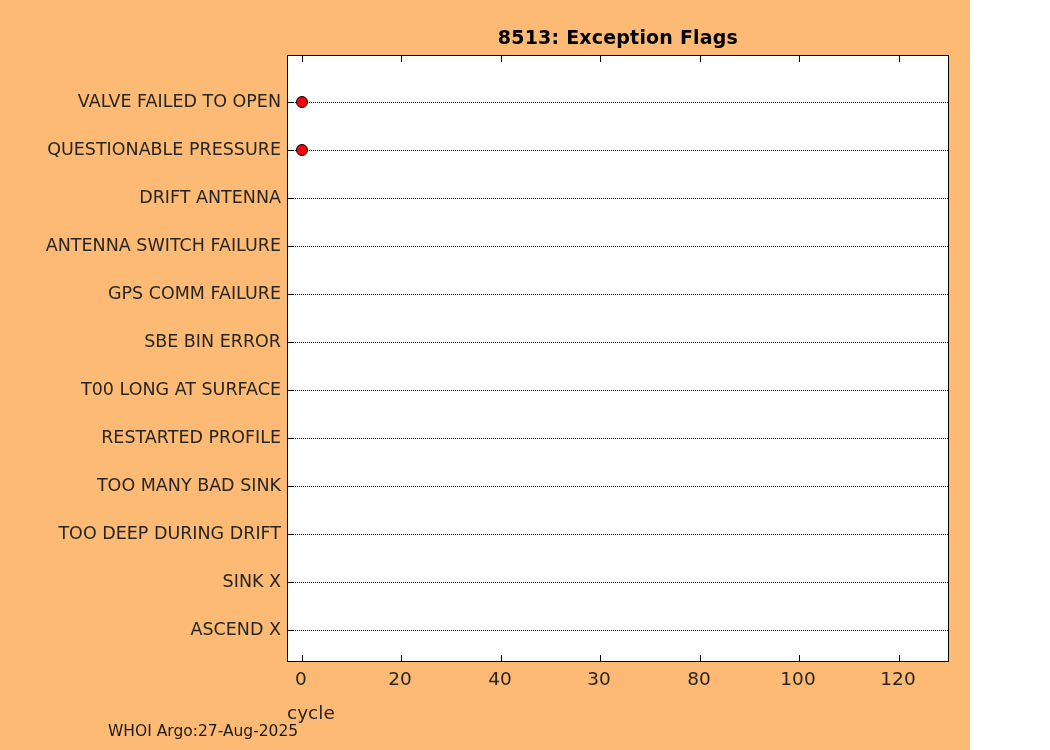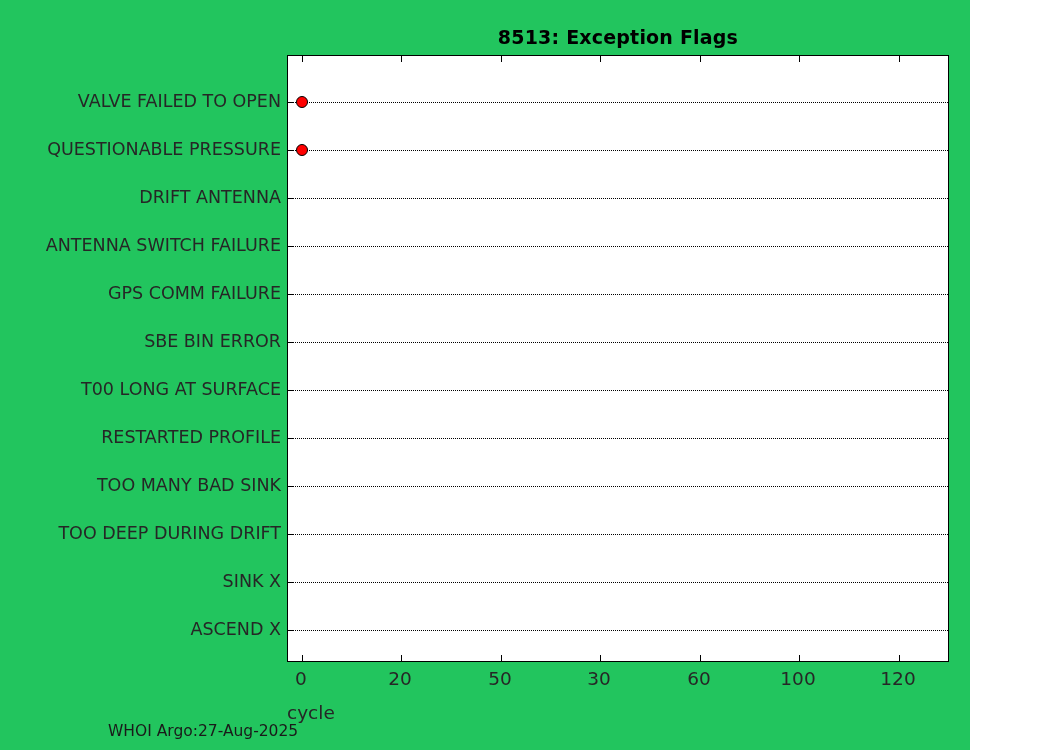--- a/index.html
+++ b/index.html
@@ -15,21 +15,21 @@
     color: #262626;
     overflow: hidden;
   }
 
   
   #figure {
     position: absolute;
     left: 0; top: 0;
     width: 970px;
     height: 750px;
-    background: #22c55e;
+    background: #fdba74;
   }
 
   
   #chart-title {
     position: absolute;
     left: 287px;
     top: 26px;
     width: 662px;
     text-align: center;
     font-size: 19px;
@@ -214,23 +214,23 @@
     <div class="xtick-mark-in" style="left:611px; bottom:auto; top:0;"></div>
 
     <div class="marker" style="left:14px; top:46px"></div>
     <div class="marker" style="left:14px; top:94px"></div>
 
   </div>
 
   <div id="xlabels">
     <div class="xlabel" style="left:14px">0</div>
     <div class="xlabel" style="left:113px">20</div>
-    <div class="xlabel" style="left:213px">50</div>
+    <div class="xlabel" style="left:213px">40</div>
     <div class="xlabel" style="left:312px">30</div>
-    <div class="xlabel" style="left:412px">60</div>
+    <div class="xlabel" style="left:412px">80</div>
     <div class="xlabel" style="left:511px">100</div>
     <div class="xlabel" style="left:611px">120</div>
   </div>
 
   <div id="xaxis-title">cycle</div>
 
   <div id="footer-credit">WHOI Argo:27-Aug-2025</div>
 
 </div>
 

